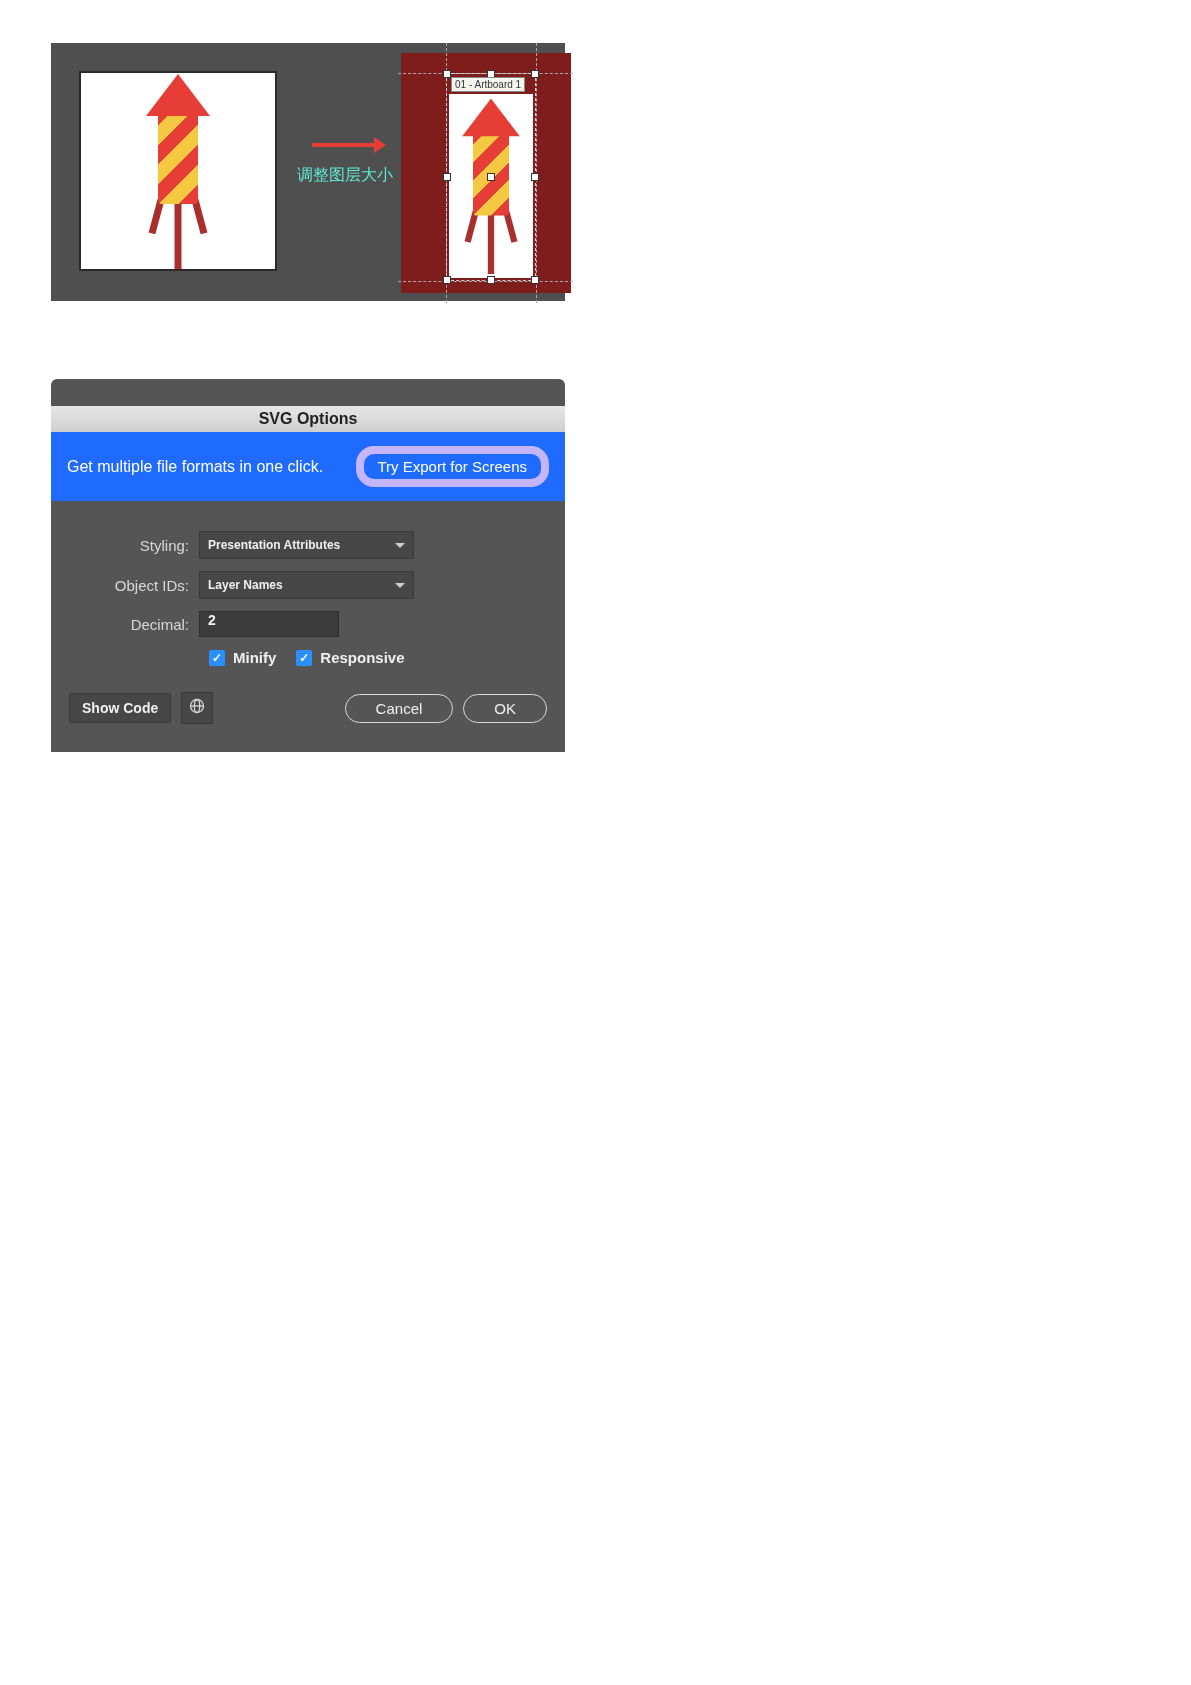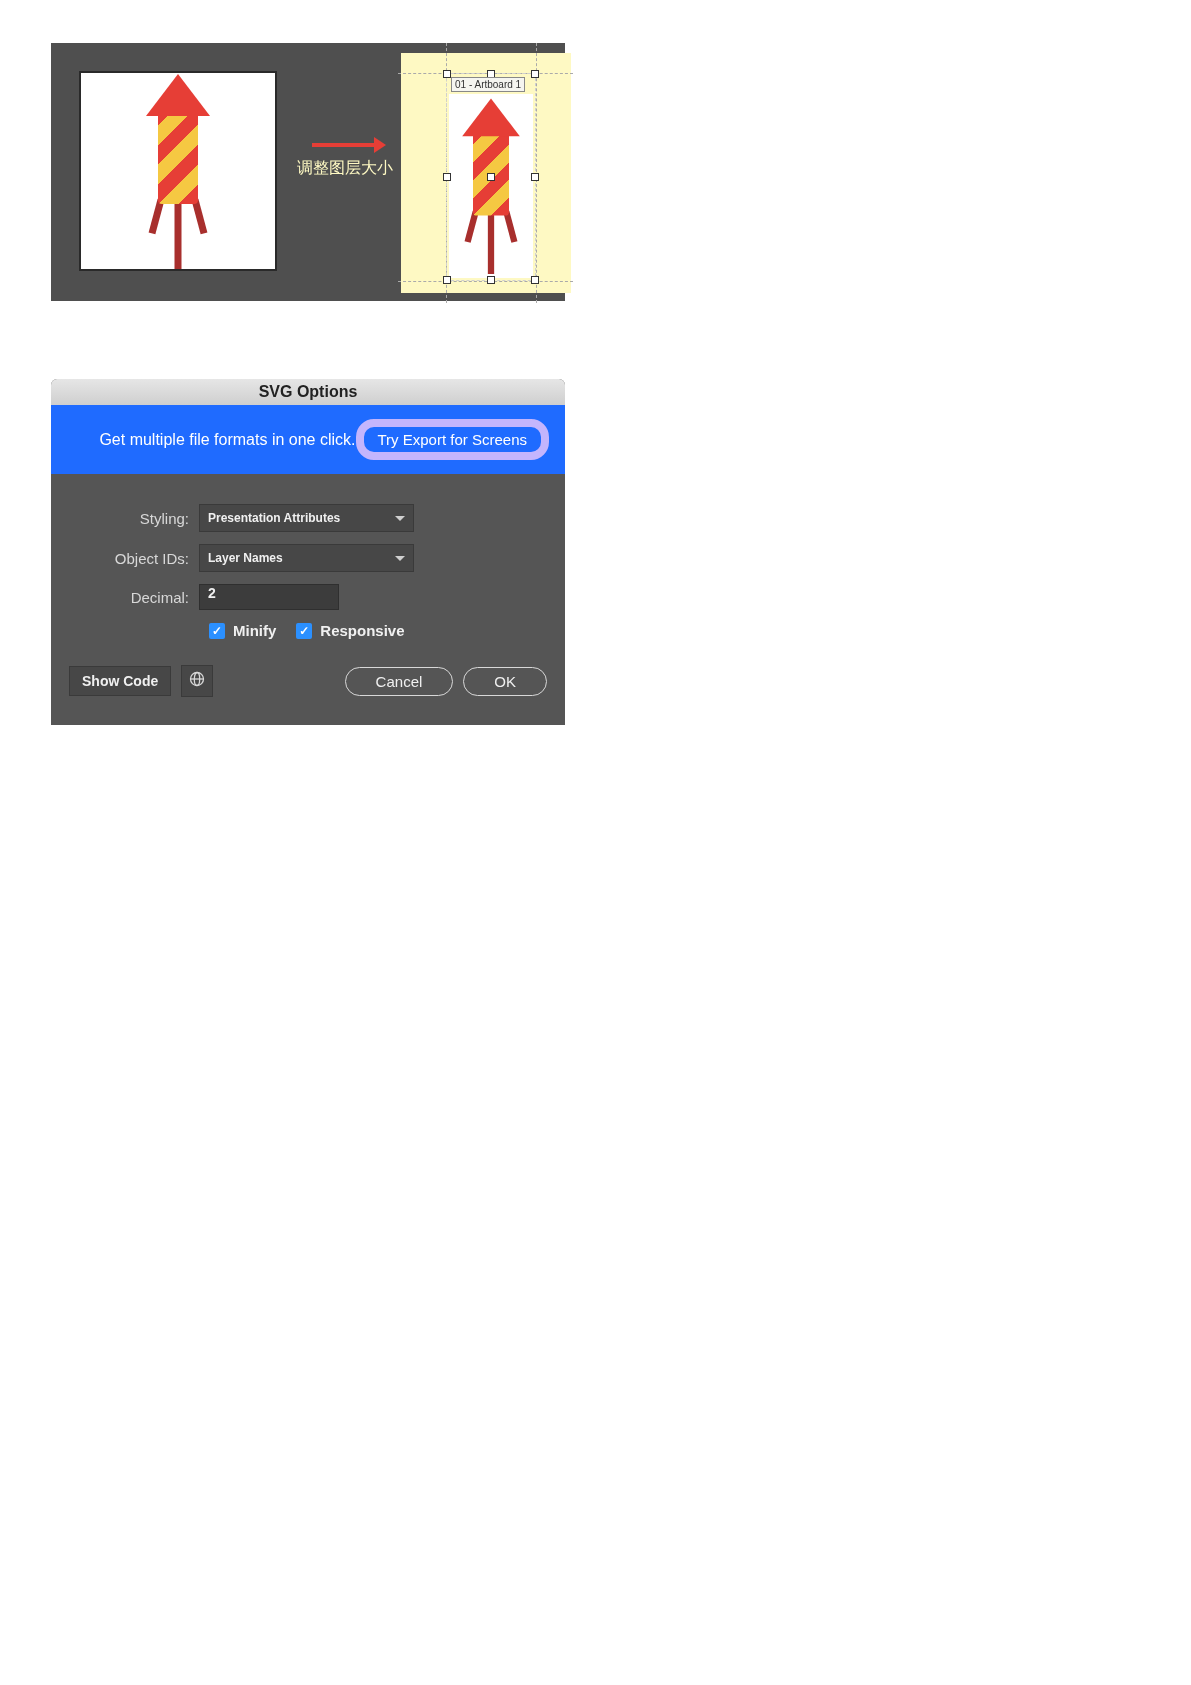--- a/index.html
+++ b/index.html
@@ -119,33 +119,33 @@
       position: absolute;
       right: -8px;
       top: -6px;
       width: 0;
       height: 0;
       border-top: 8px solid transparent;
       border-bottom: 8px solid transparent;
       border-left: 12px solid #e63e36;
     }
     .arrow-label {
-      color: #fef9c3;
+      color: #5eead4;
       font-size: 16px;
-      margin-top: 11px;
+      margin-top: 18px;
       font-family: Liberation Serif, serif;
     }
     
     .right-canvas-area {
       position: absolute;
       left: 350px;
       top: 10px;
       width: 170px;
       height: 240px;
-      background: #fef9c3;
+      background: #7f1d1d;
     }
     .right-bounds {
       position: absolute;
       left: 45px;
       top: 20px;
       width: 90px;
       height: 208px;
       border: 1px dashed #d0d0d0;
     }
     .right-inner {
@@ -205,28 +205,29 @@
       font-size: 15px;
       color: #e8e8e8;
     }
     .dialog-titlebar {
       background: linear-gradient(#e6e6e6, #cfcfcf);
       text-align: center;
       color: #222;
       font-weight: 600;
       font-size: 16px;
       padding: 4px 0;
+      margin-top: 27px;
     }
     .dialog-banner {
       background: #1f6bff;
       color: #ffffff;
       padding: 14px 16px;
       display: flex;
       align-items: center;
-      justify-content: flex-end;
+      justify-content: space-between;
       font-size: 16px;
     }
     .banner-btn {
       border: 8px solid #c4b5fd;
       border-radius: 18px;
       padding: 4px 14px;
       color: #ffffff;
       font-size: 15px;
       background: transparent;
       cursor: pointer;

